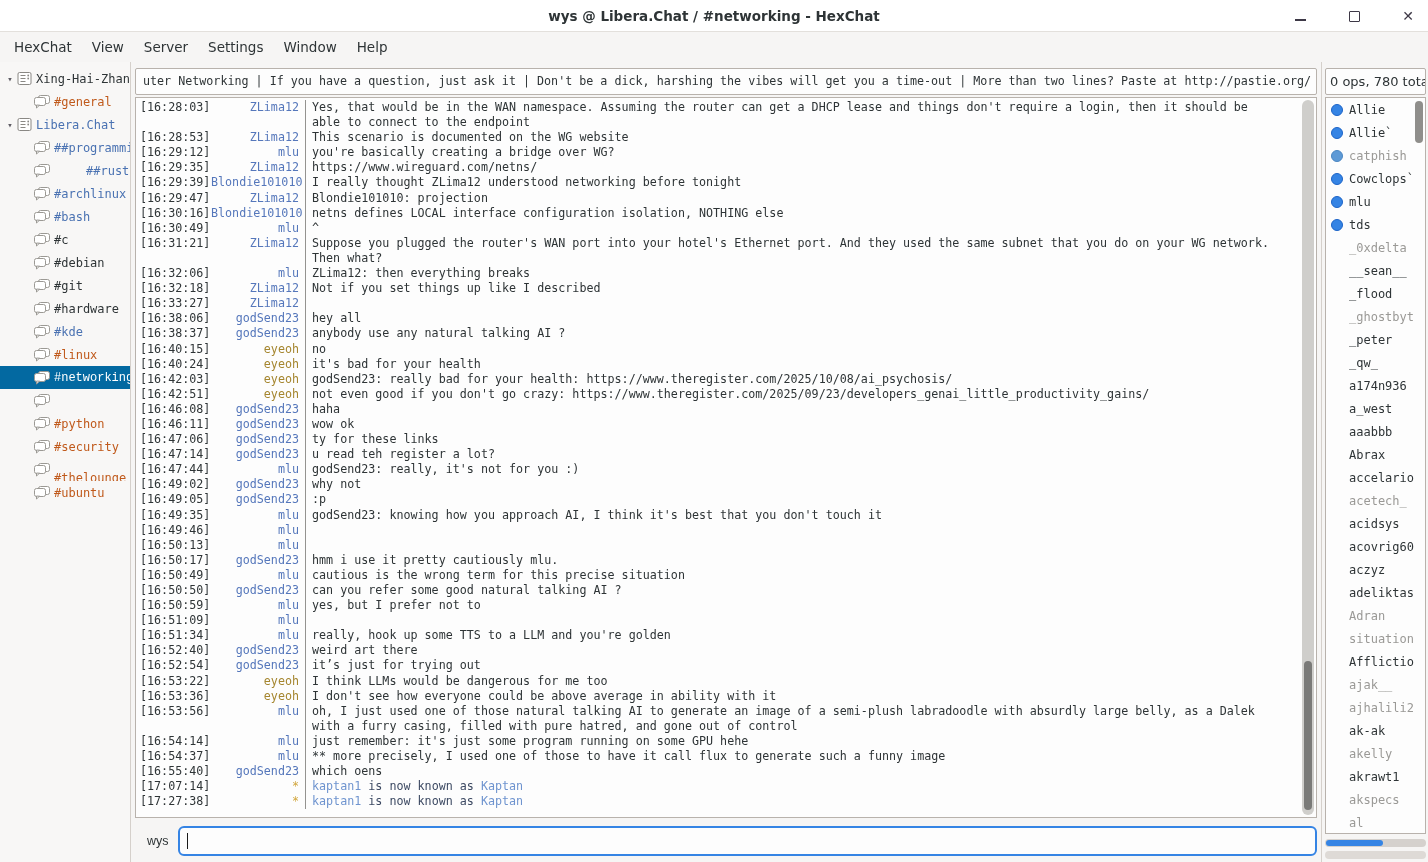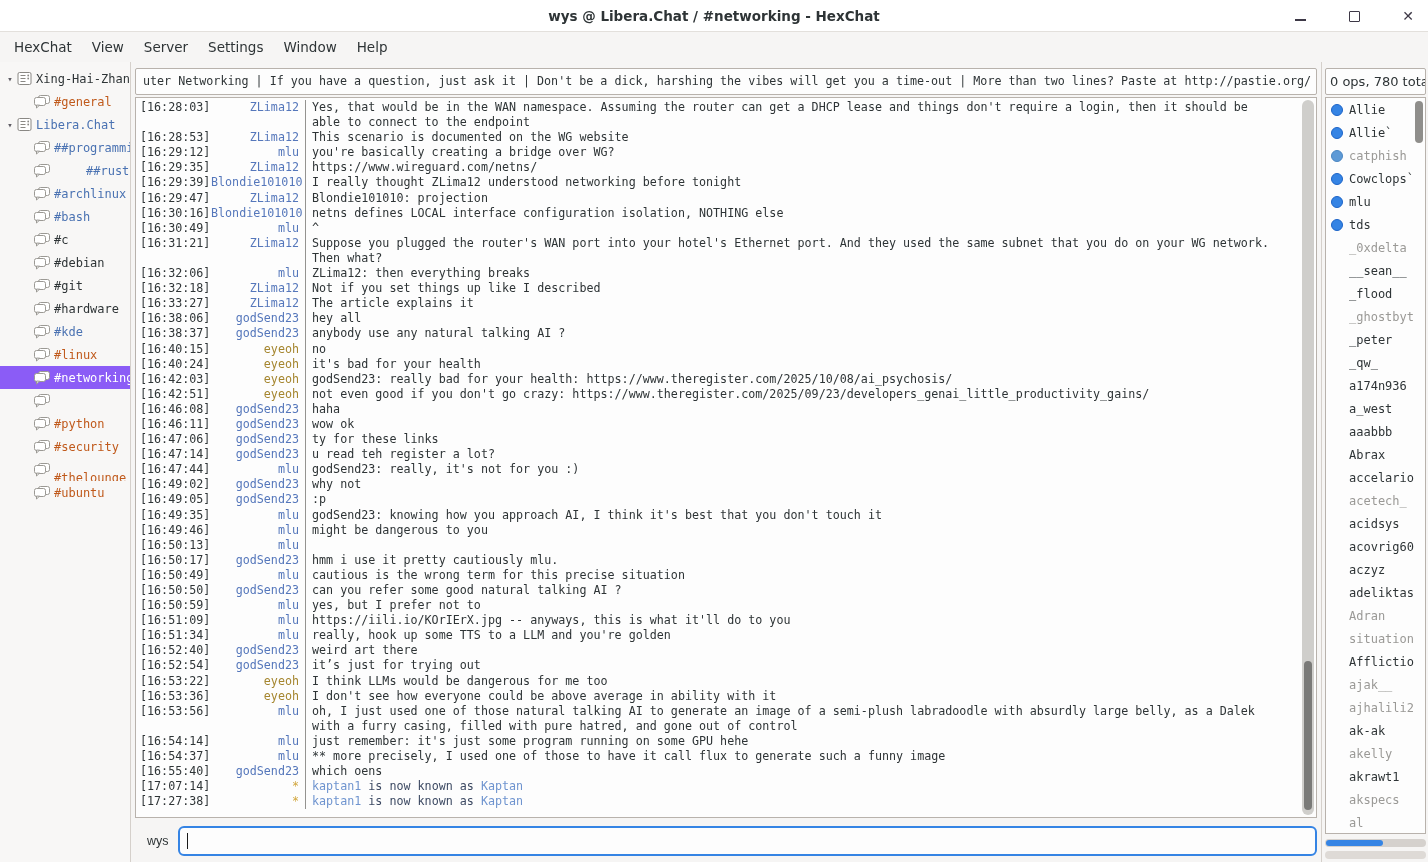--- a/index.html
+++ b/index.html
@@ -27,21 +27,21 @@
   .content { flex:1; display:flex; background:#f6f5f4; min-height:0; }
 
   
   .sidebar { width:131px; flex:0 0 131px; border-right:1px solid #d5d0cb; background:#f8f7f6;
              padding-top:5px; overflow:hidden; }
   .tree-row { height:23px; display:flex; align-items:center; white-space:nowrap; overflow:hidden;
               font-family:"DejaVu Sans Mono", monospace; font-size:12px; }
   .tree-row .expander { width:14px; margin-left:3px; font-size:9px; color:#5e5c64; text-align:center; flex:0 0 14px;}
   .tree-row.channel { padding-left:34px; }
   .tree-row .ticon { display:inline-flex; margin-right:4px; flex:0 0 auto; }
-  .tree-row.selected { background:#8b5cf6; }
+  .tree-row.selected { background:#0369a1;font-family:Liberation Mono, monospace; }
   .tree-row.selected .tlabel { color:#ffffff !important; }
 
   
   .middle { flex:1; display:flex; flex-direction:column; padding:6px 4px 4px 4px; min-width:0; }
   .topicbar { height:27px; flex:0 0 27px; background:#fdfdfd; border:1px solid #b8b2ac; border-radius:2px;
               line-height:25px; padding:0 7px; overflow:hidden; white-space:nowrap;
               font-family:"DejaVu Sans Mono", monospace; font-size:11.7px; color:#2e3436; margin-bottom:2px; }
   .chatwrap { flex:1; position:relative; background:#fdfdfd; border:1px solid #b8b2ac; overflow:hidden; }
   .chatlines { position:absolute; left:4px; top:2px; right:16px; bottom:2px; overflow:hidden;
                font-family:"DejaVu Sans Mono", monospace; font-size:11.7px; color:#2e3436; }
@@ -369,21 +369,20 @@
               <span class="msg">ZLima12: then everything breaks</span>
             </div>
             <div class="line">
               <span class="time">[16:32:18]</span>
               <span class="nickcol" style="color: rgb(85, 119, 187);">ZLima12</span>
               <span class="msg">Not if you set things up like I described</span>
             </div>
             <div class="line">
               <span class="time">[16:33:27]</span>
               <span class="nickcol" style="color: rgb(85, 119, 187);">ZLima12</span>
-              <span class="msg">The article explains it</span>
             </div>
             <div class="line">
               <span class="time">[16:38:06]</span>
               <span class="nickcol" style="color: rgb(85, 119, 187);">godSend23</span>
               <span class="msg">hey all</span>
             </div>
             <div class="line">
               <span class="time">[16:38:37]</span>
               <span class="nickcol" style="color: rgb(85, 119, 187);">godSend23</span>
               <span class="msg">anybody use any natural talking AI ?</span>
@@ -444,21 +443,20 @@
               <span class="msg">:p</span>
             </div>
             <div class="line">
               <span class="time">[16:49:35]</span>
               <span class="nickcol" style="color: rgb(85, 119, 187);">mlu</span>
               <span class="msg">godSend23: knowing how you approach AI, I think it's best that you don't touch it</span>
             </div>
             <div class="line">
               <span class="time">[16:49:46]</span>
               <span class="nickcol" style="color: rgb(85, 119, 187);">mlu</span>
-              <span class="msg">might be dangerous to you</span>
             </div>
             <div class="line">
               <span class="time">[16:50:13]</span>
               <span class="nickcol" style="color: rgb(85, 119, 187);">mlu</span>
             </div>
             <div class="line">
               <span class="time">[16:50:17]</span>
               <span class="nickcol" style="color: rgb(85, 119, 187);">godSend23</span>
               <span class="msg">hmm i use it pretty cautiously mlu.</span>
             </div>
@@ -473,21 +471,20 @@
               <span class="msg">can you refer some good natural talking AI ?</span>
             </div>
             <div class="line">
               <span class="time">[16:50:59]</span>
               <span class="nickcol" style="color: rgb(85, 119, 187);">mlu</span>
               <span class="msg">yes, but I prefer not to</span>
             </div>
             <div class="line">
               <span class="time">[16:51:09]</span>
               <span class="nickcol" style="color: rgb(85, 119, 187);">mlu</span>
-              <span class="msg">https://iili.io/KOrIErX.jpg -- anyways, this is what it'll do to you</span>
             </div>
             <div class="line">
               <span class="time">[16:51:34]</span>
               <span class="nickcol" style="color: rgb(85, 119, 187);">mlu</span>
               <span class="msg">really, hook up some TTS to a LLM and you're golden</span>
             </div>
             <div class="line">
               <span class="time">[16:52:40]</span>
               <span class="nickcol" style="color: rgb(85, 119, 187);">godSend23</span>
               <span class="msg">weird art there</span>

